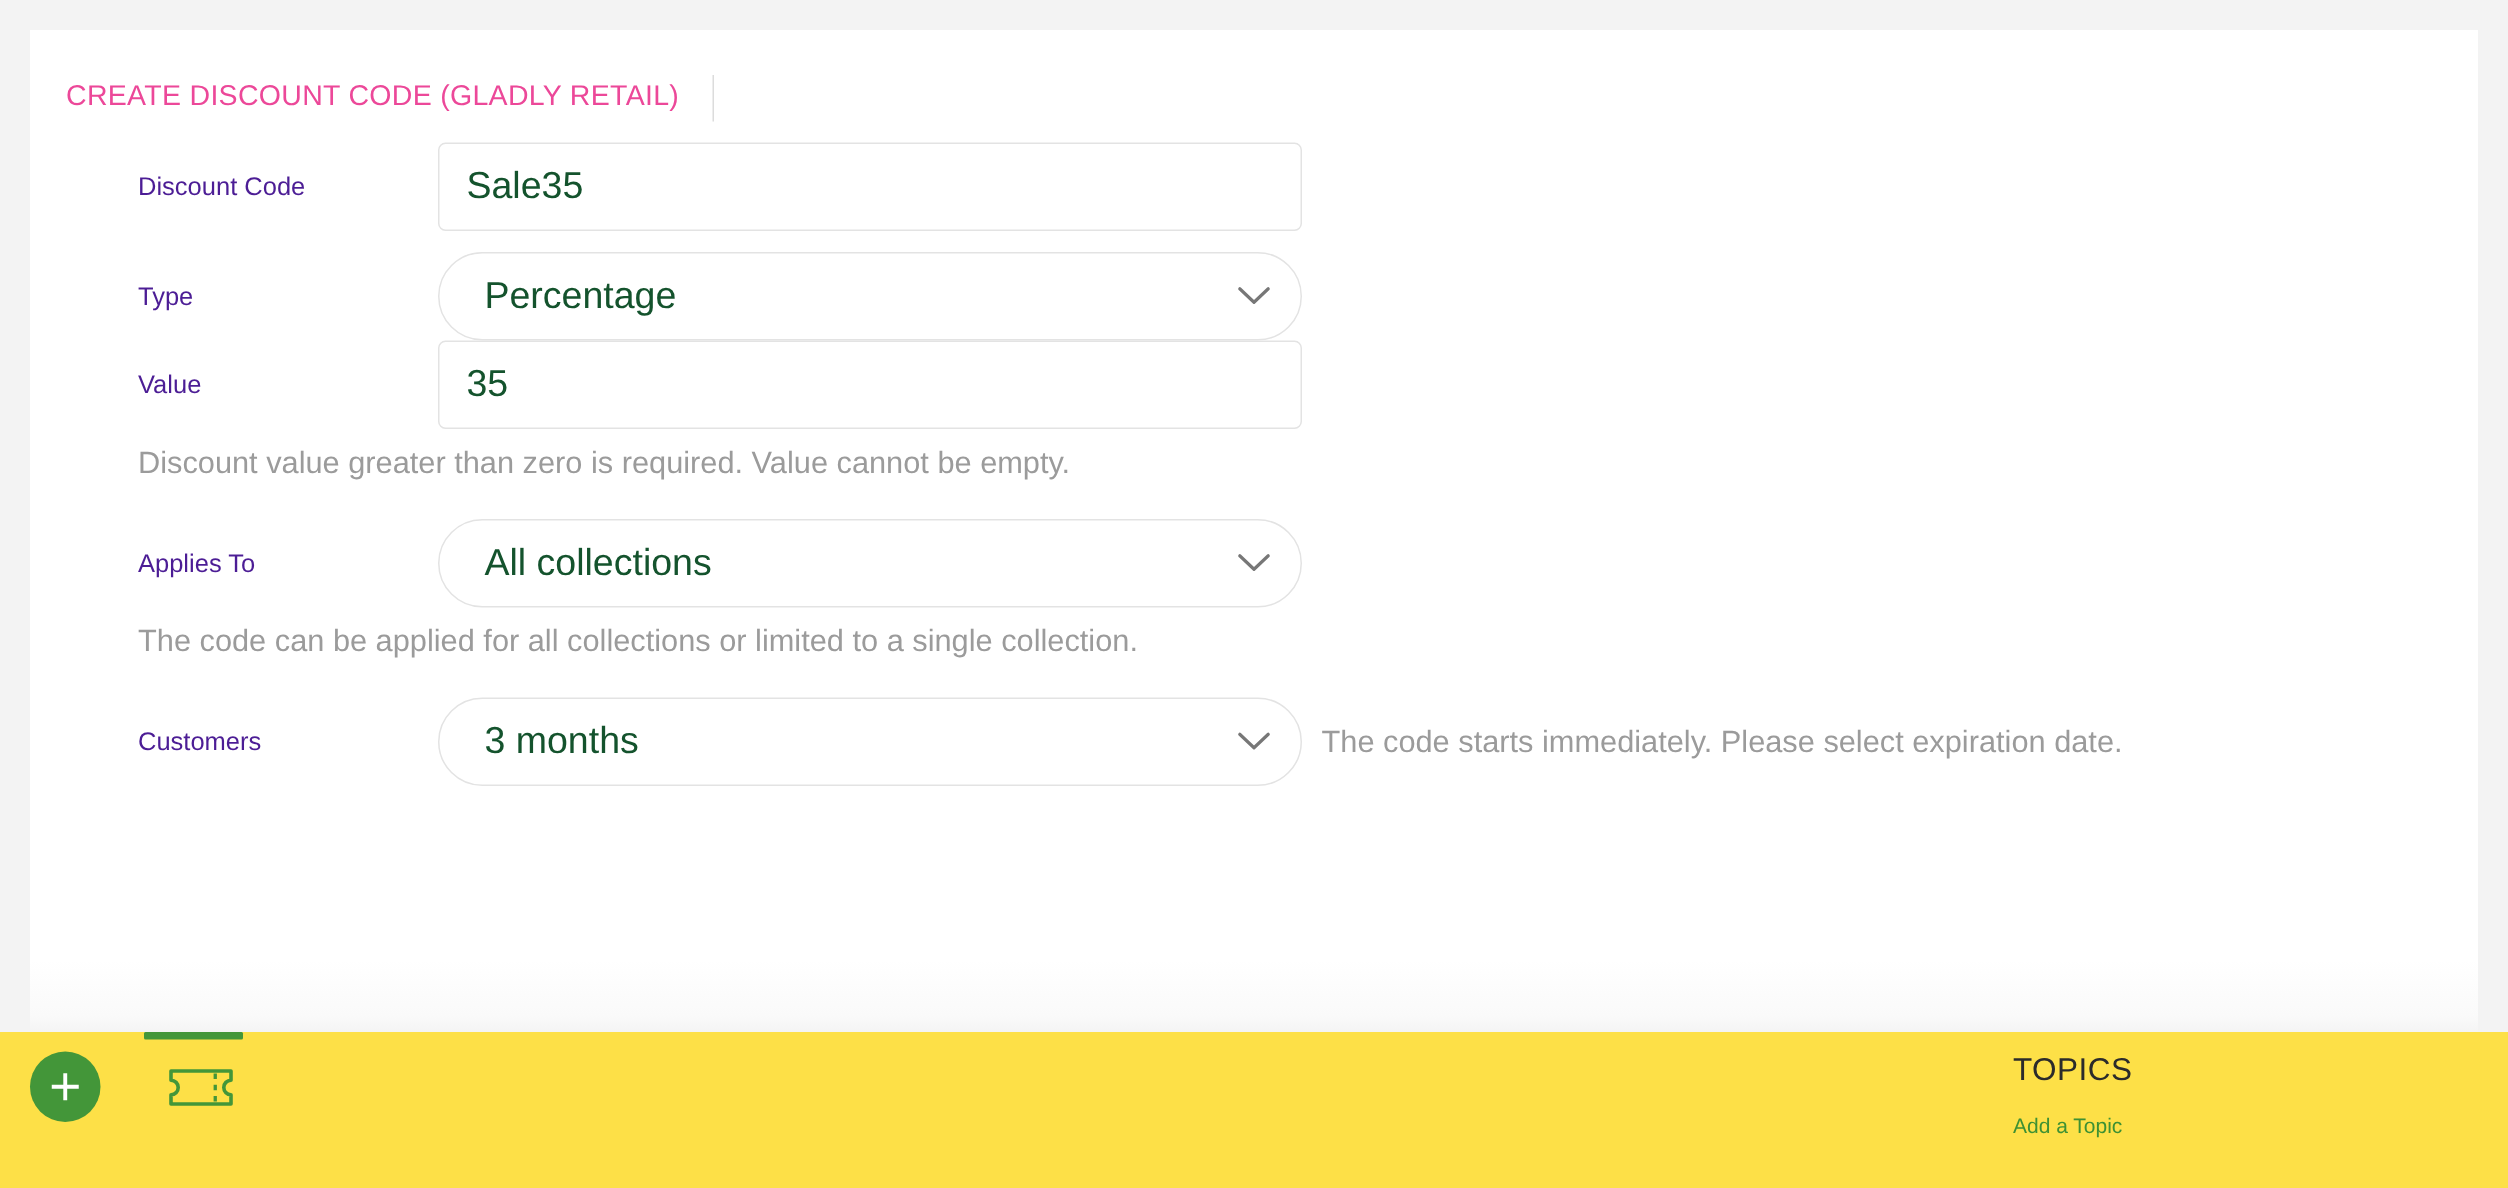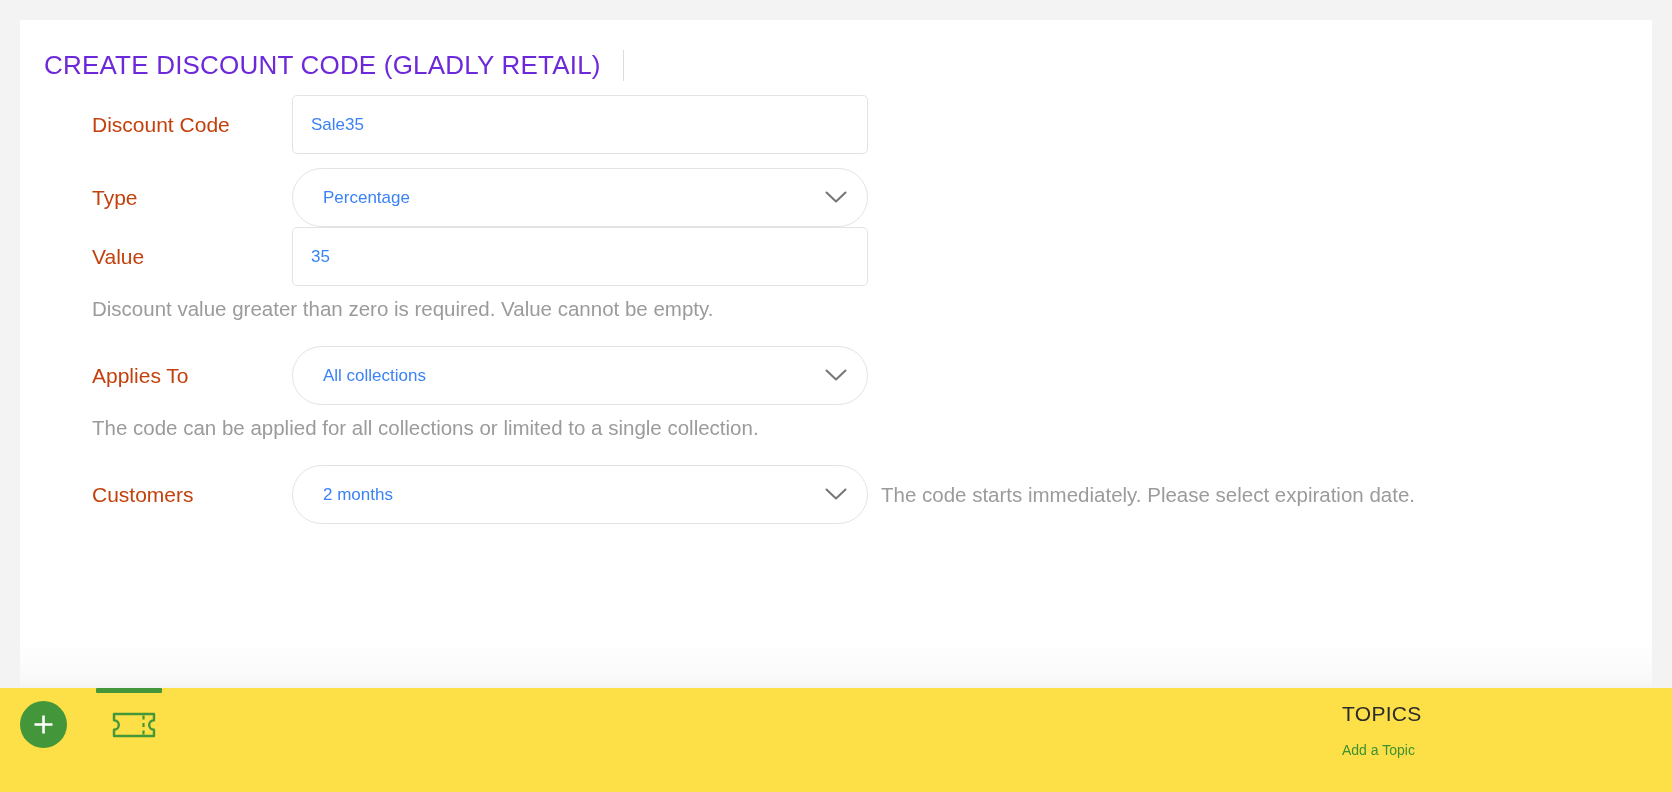--- a/index.html
+++ b/index.html
@@ -47,22 +47,22 @@
   .section-header {
     position: absolute;
     left: 24px;
     top: 30px;
     display: flex;
     align-items: center;
     height: 30px;
   }
 
   .section-title {
-    color: #6d28d9;
-    font-size: 26px;
+    color: #ec4899;
+    font-size: 19px;
     letter-spacing: 0.2px;
     white-space: nowrap;
     font-weight: 400;
   }
 
   .header-divider {
     width: 1px;
     height: 31px;
     background: #dcdcdc;
     margin-left: 22px;
@@ -79,22 +79,22 @@
   .field-row {
     display: flex;
     align-items: center;
     height: 59px;
     position: relative;
   }
 
   .field-label {
     width: 248px;
     flex: 0 0 248px;
-    font-size: 21px;
-    color: #c2410c;
+    font-size: 17px;
+    color: #4c1d95;
     padding-left: 48px;
     font-weight: 400;
   }
 
   .control {
     width: 576px;
     flex: 0 0 576px;
     height: 59px;
     border: 1px solid #e3e3e3;
     background: #fff;
@@ -110,22 +110,22 @@
   }
 
   .control.select-input {
     border-radius: 30px;
     padding: 0 20px 0 30px;
     justify-content: space-between;
     cursor: pointer;
   }
 
   .control .value {
-    font-size: 17px;
-    color: #3b82f6;
+    font-size: 25px;
+    color: #14532d;
     line-height: 1;
   }
 
   .chevron {
     width: 22px;
     height: 13px;
     flex: 0 0 22px;
     display: block;
   }
 
@@ -285,21 +285,21 @@
         </div>
       </div>
 
       <div class="helper-text">The code can be applied for all collections or limited to a single collection.</div>
 
       <div class="spacer-sm"></div>
 
       <div class="field-row">
         <div class="field-label">Customers</div>
         <div class="control select-input">
-          <span class="value">2 months</span>
+          <span class="value">3 months</span>
           <span class="chevron">
             <svg width="22" height="13" viewBox="0 0 22 13" fill="none" xmlns="http://www.w3.org/2000/svg">
               <path d="M1.5 1.5 L11 10.5 L20.5 1.5" stroke="#777777" stroke-width="2.1" stroke-linecap="round" stroke-linejoin="round"></path>
             </svg>
           </span>
         </div>
         <div class="side-hint">The code starts immediately. Please select expiration date.</div>
       </div>
 
     </div>

